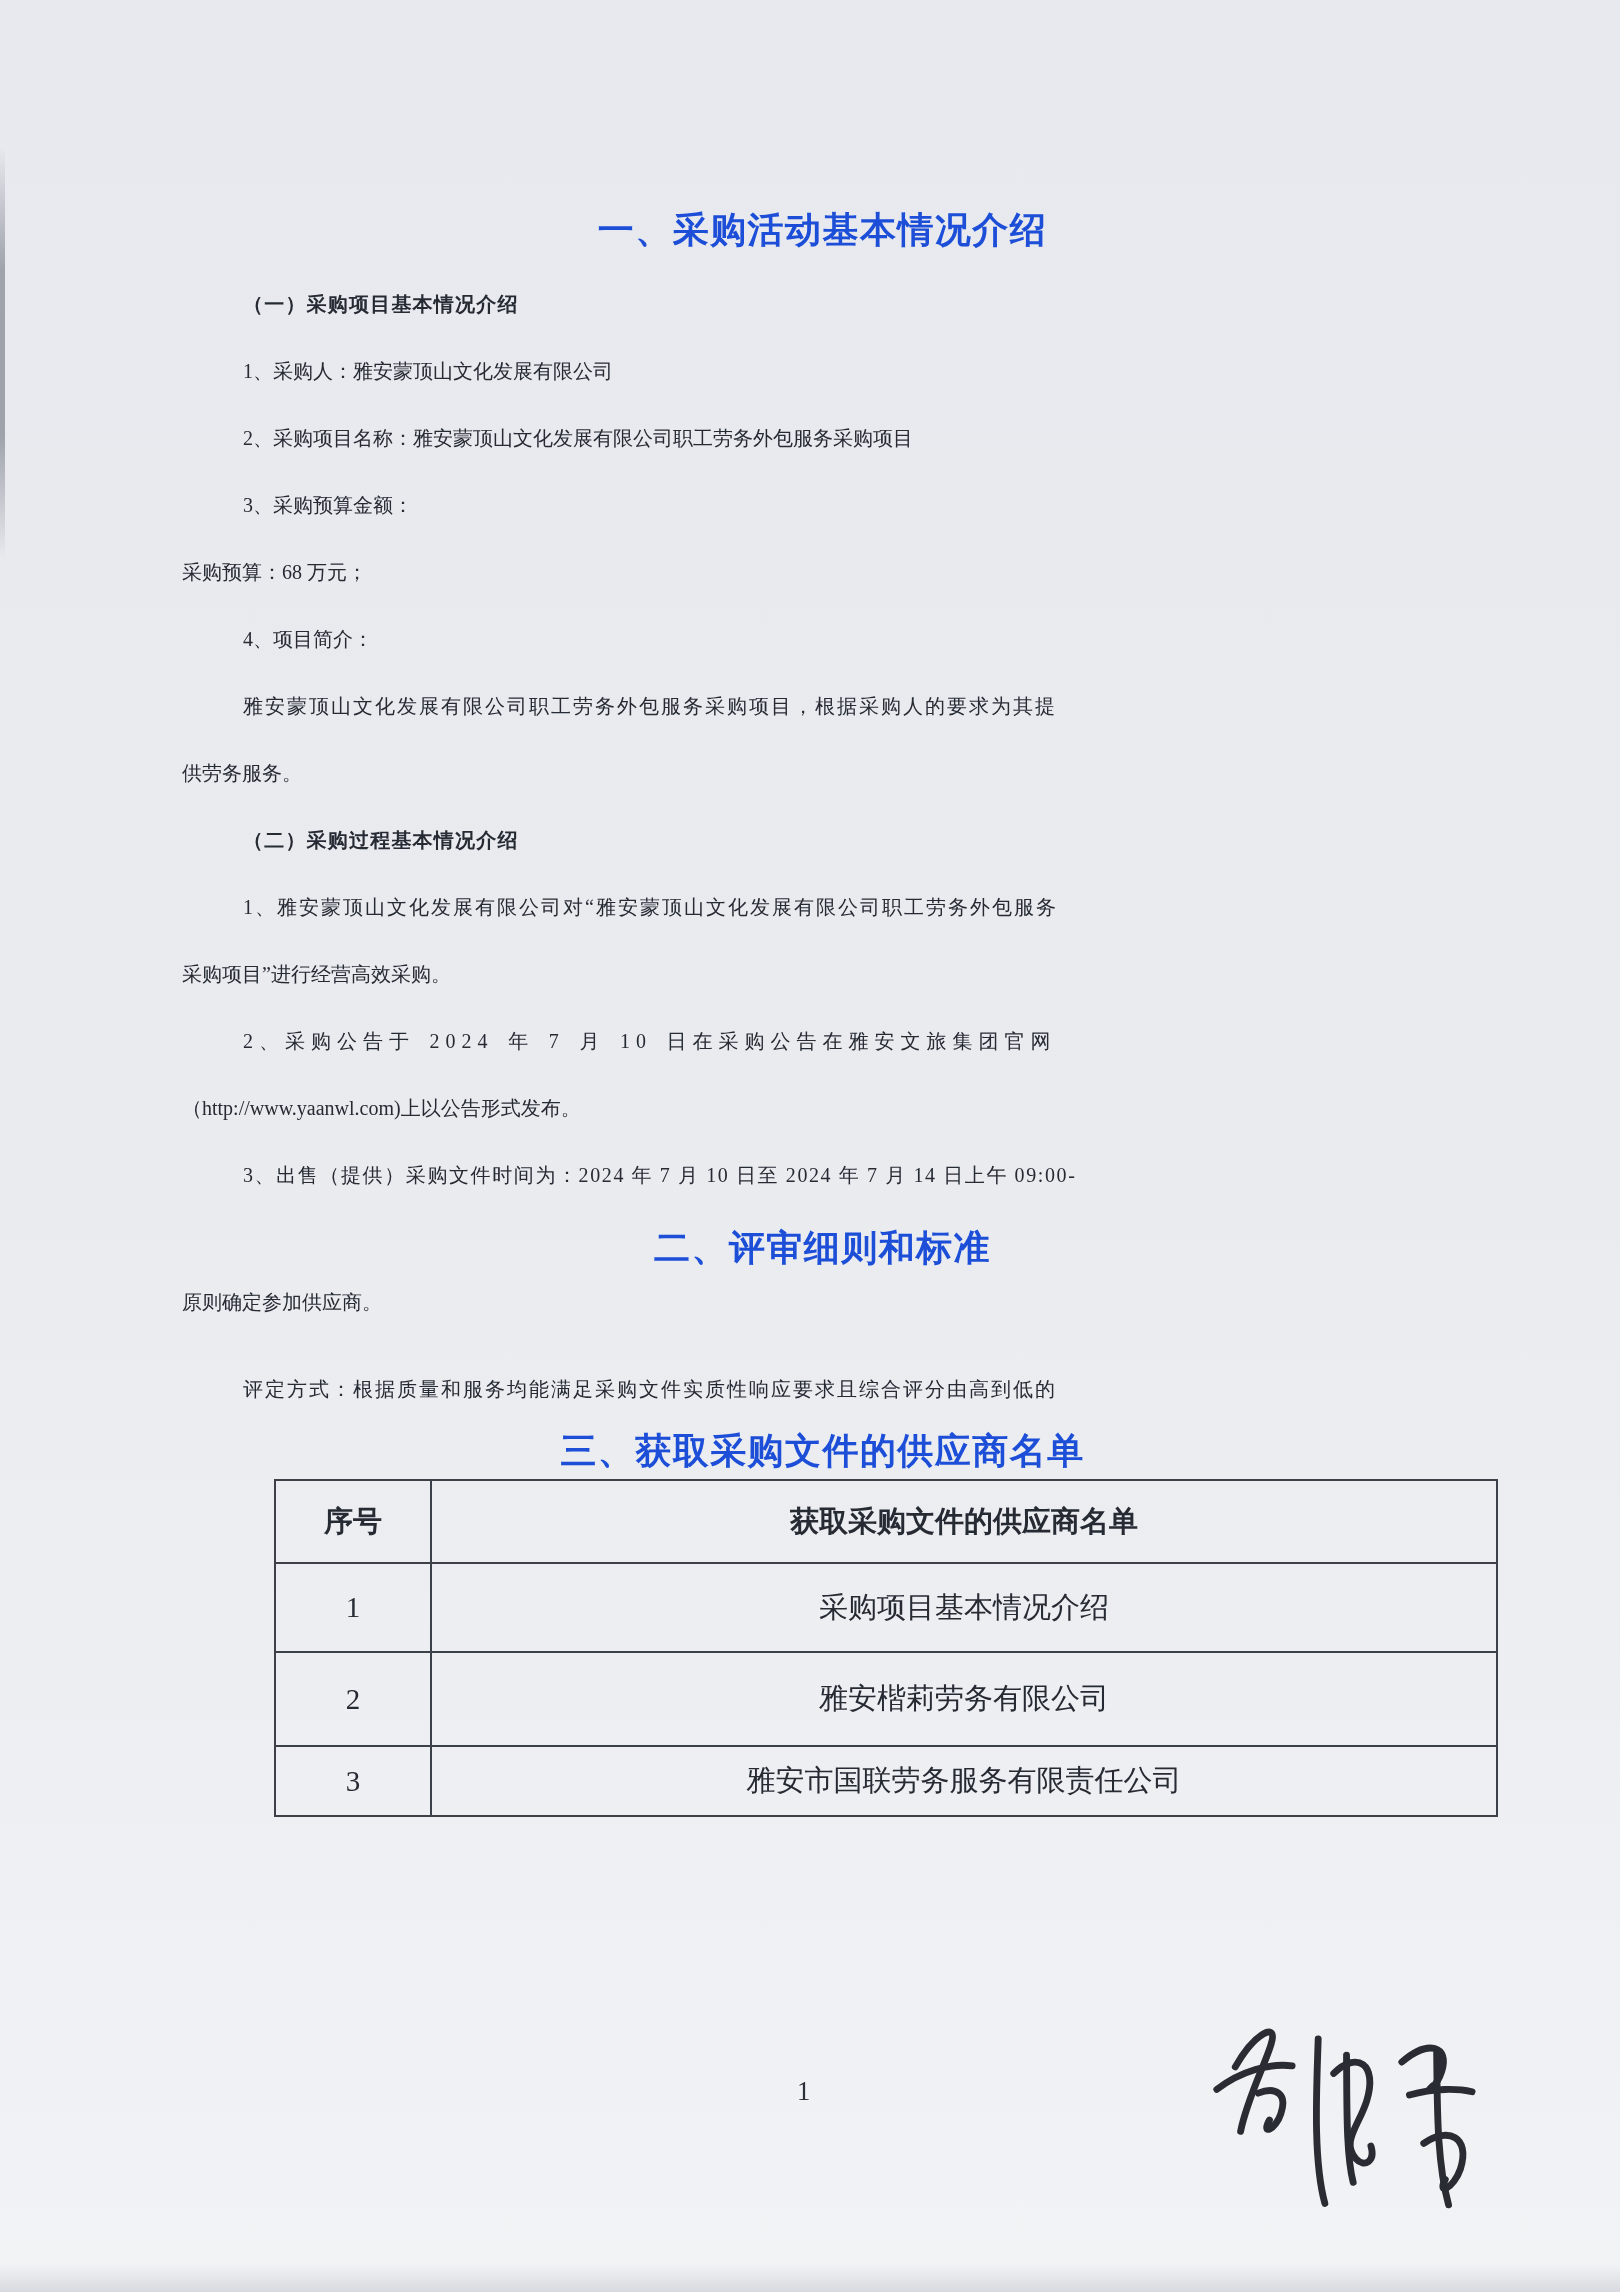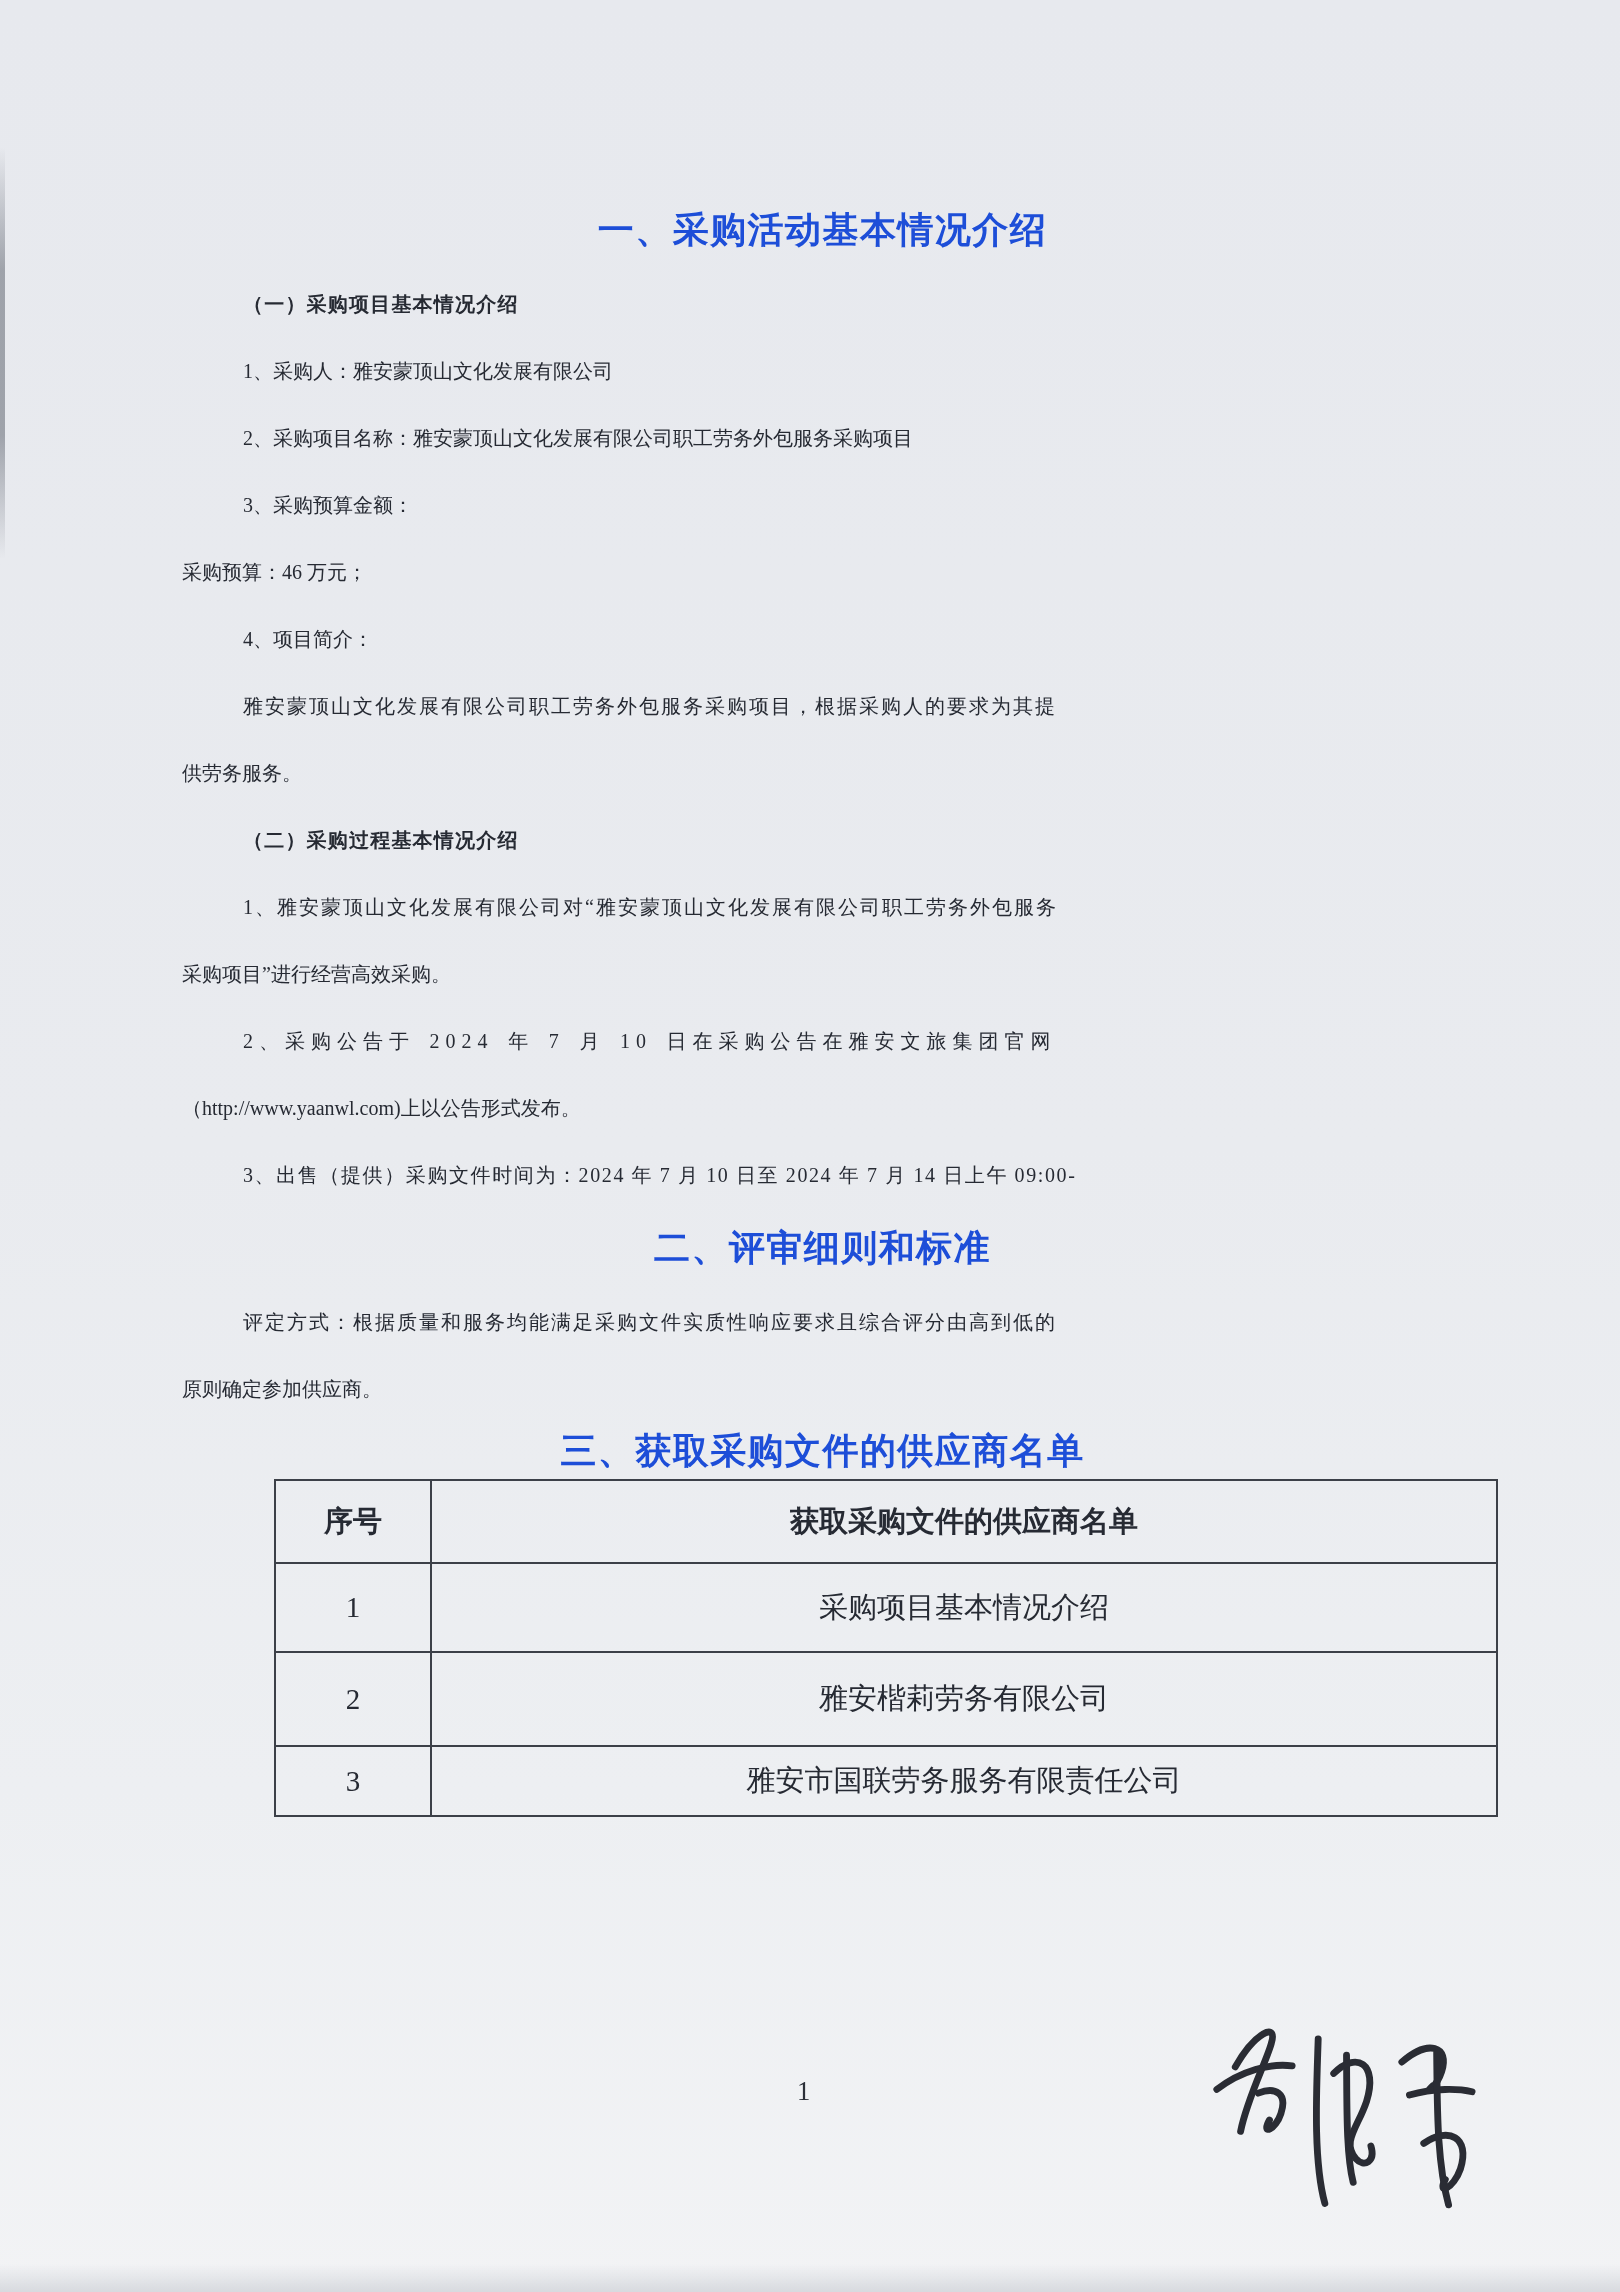--- a/index.html
+++ b/index.html
@@ -53,34 +53,34 @@
 <div class="edge-left"></div>
 
 <div class="doc">
 
   <div class="h-center h1">一、采购活动基本情况介绍</div>
 
   <div class="line ind first subhead">（一）采购项目基本情况介绍</div>
   <div class="line ind">1、采购人：雅安蒙顶山文化发展有限公司</div>
   <div class="line ind">2、采购项目名称：雅安蒙顶山文化发展有限公司职工劳务外包服务采购项目</div>
   <div class="line ind">3、采购预算金额：</div>
-  <div class="line">采购预算：46 万元；</div>
+  <div class="line">采购预算：68 万元；</div>
   <div class="line ind">4、项目简介：</div>
   <div class="line ind ls1">雅安蒙顶山文化发展有限公司职工劳务外包服务采购项目，根据采购人的要求为其提</div>
   <div class="line">供劳务服务。</div>
   <div class="line ind subhead">（二）采购过程基本情况介绍</div>
   <div class="line ind ls1">1、雅安蒙顶山文化发展有限公司对“雅安蒙顶山文化发展有限公司职工劳务外包服务</div>
   <div class="line">采购项目”进行经营高效采购。</div>
   <div class="line ind ls2">2、采购公告于 2024 年 7 月 10 日在采购公告在雅安文旅集团官网</div>
   <div class="line">（http://www.yaanwl.com)上以公告形式发布。</div>
   <div class="line ind ls3">3、出售（提供）采购文件时间为：2024 年 7 月 10 日至 2024 年 7 月 14 日上午 09:00-</div>
 
   <div class="h-center h2">二、评审细则和标准</div>
+  <div class="line">原则确定参加供应商。</div>
   <div class="line ind ls1 first">评定方式：根据质量和服务均能满足采购文件实质性响应要求且综合评分由高到低的</div>
-  <div class="line">原则确定参加供应商。</div>
 
   <div class="h-center h3">三、获取采购文件的供应商名单</div>
 
   <div class="tbl-wrap">
     <table class="suppliers">
       <colgroup>
           <col class="c1">
           <col>
         </colgroup>
       <tbody>

